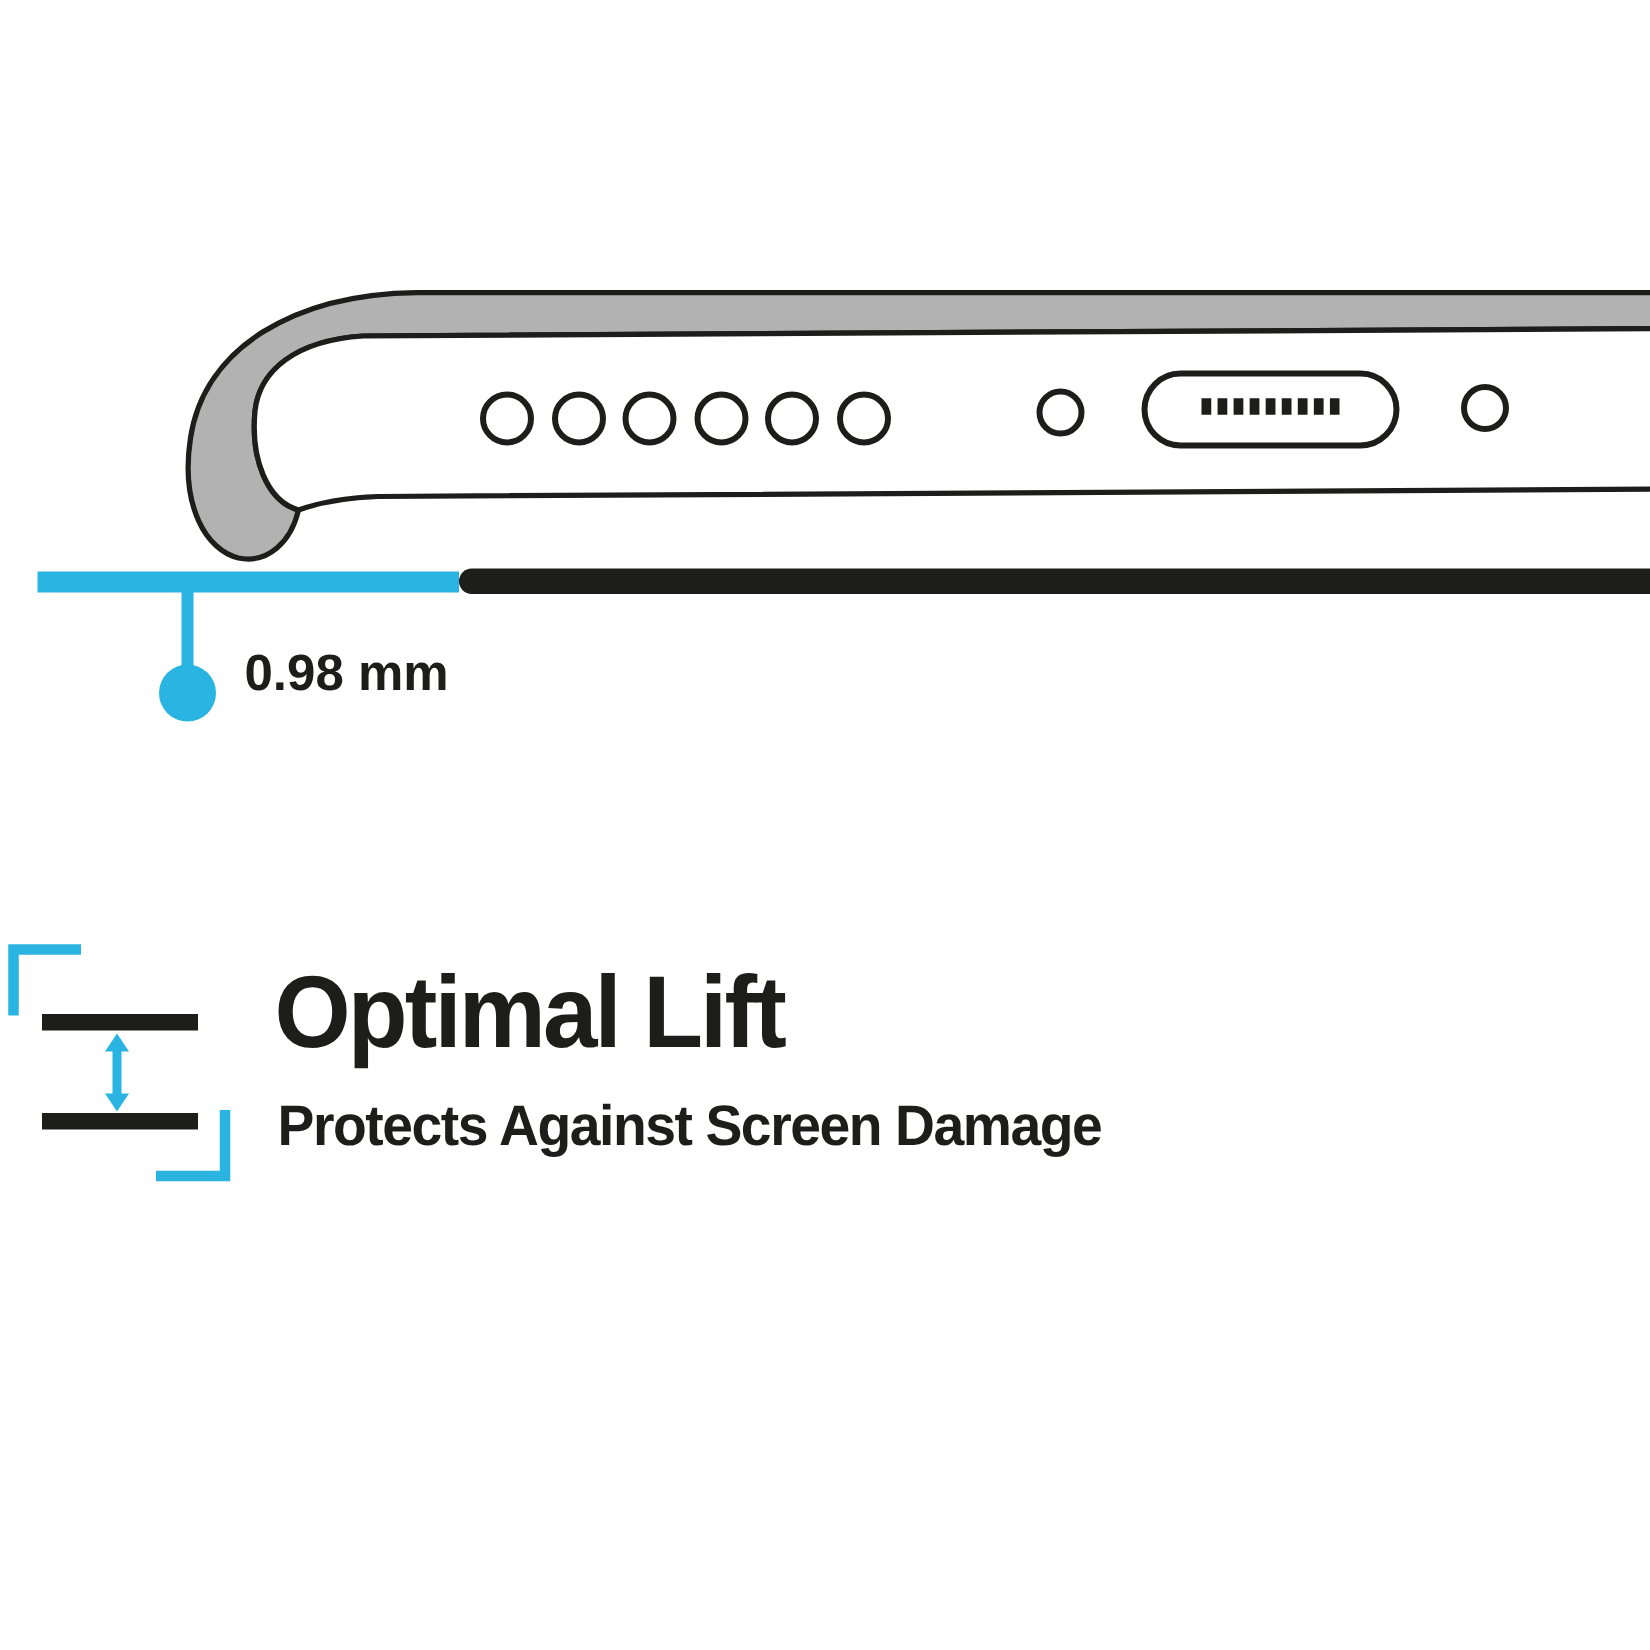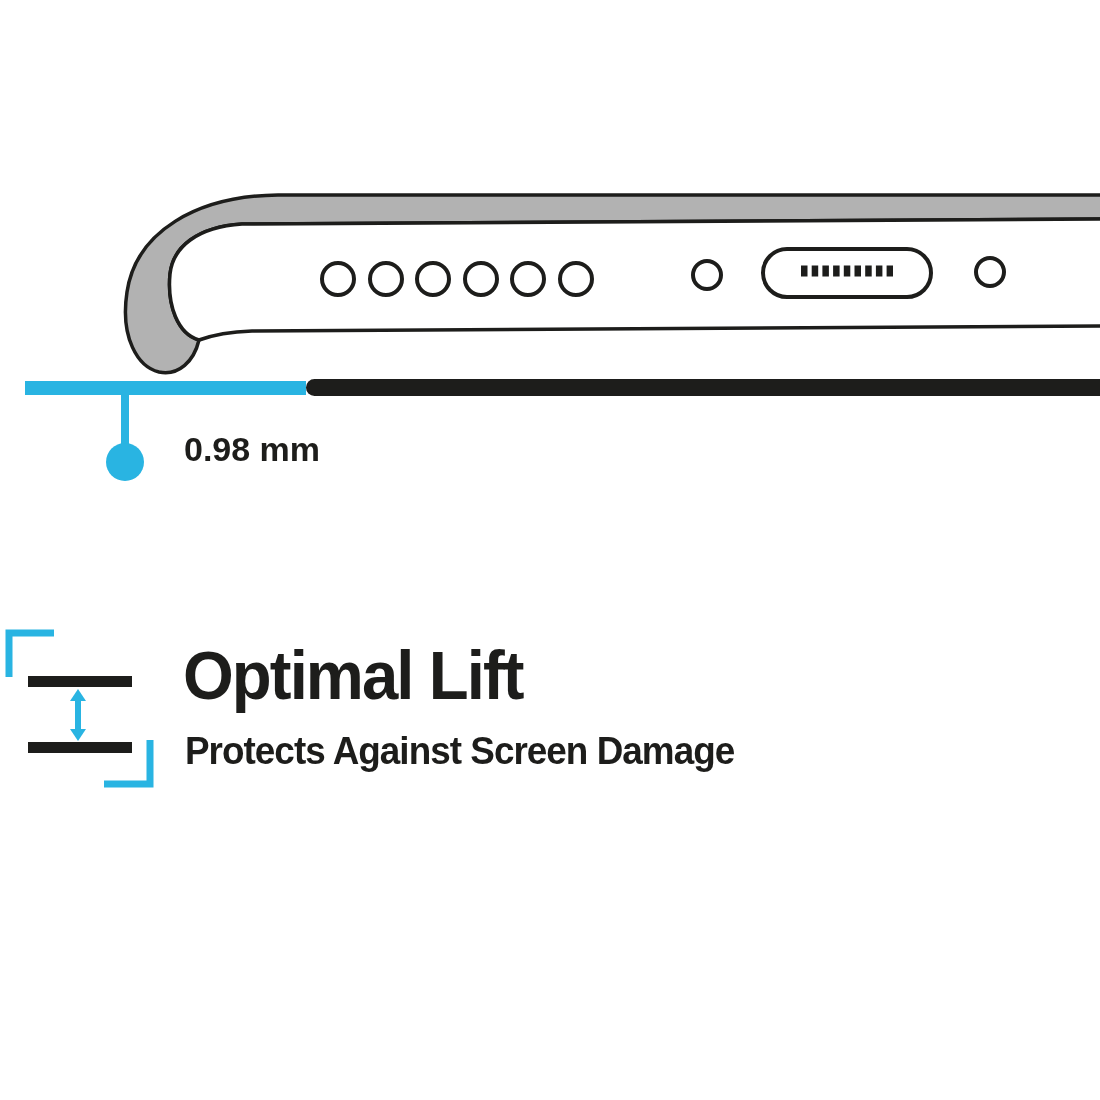--- a/index.html
+++ b/index.html
@@ -7,21 +7,21 @@
     position: relative;
     width: 1100px;
     height: 1100px;
     background: #ffffff;
     overflow: hidden;
     font-family: "Liberation Sans", sans-serif;
     color: #1d1d1b;
   }
   .abs { position: absolute; }
   .measure-label {
-    left: 184px;
+    left: 163px;
     top: 430px;
     font-size: 34px;
     font-weight: 700;
     letter-spacing: 0px;
     color: #1d1d1b;
     white-space: nowrap;
   }
   .feature-title {
     left: 183px;
     top: 636px;

